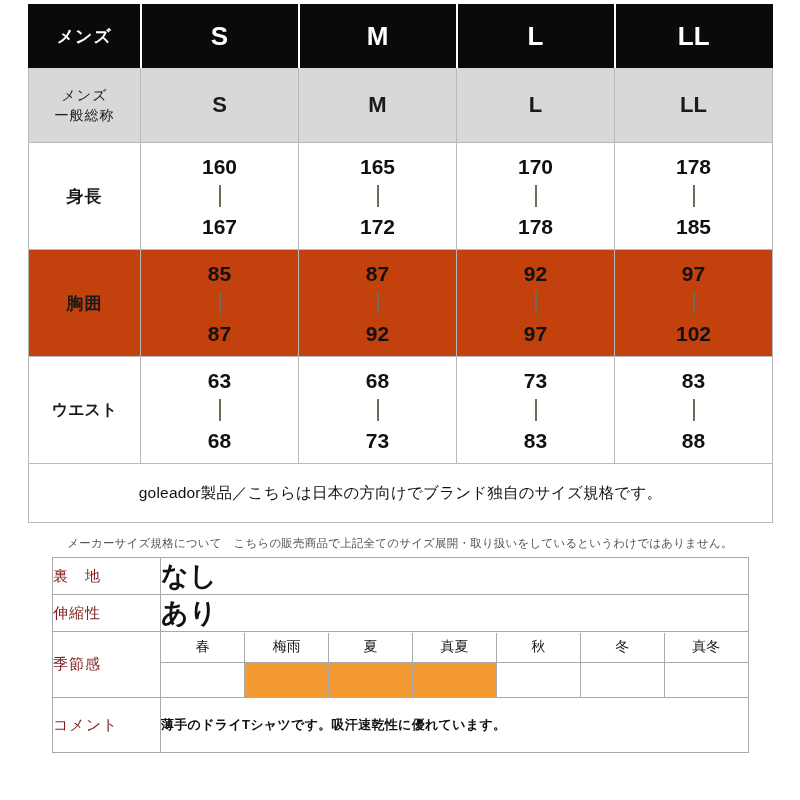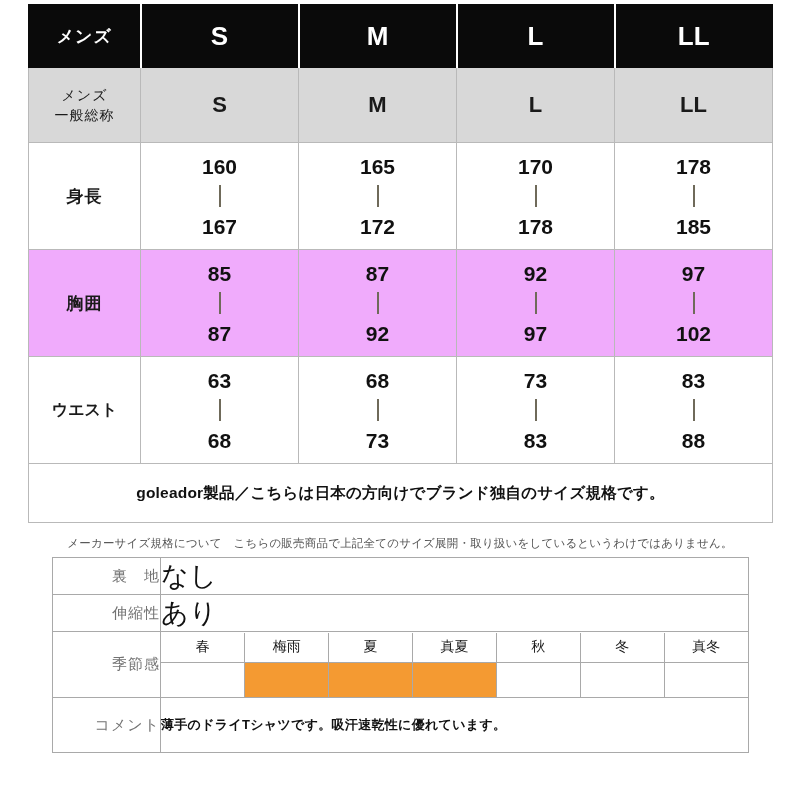--- a/index.html
+++ b/index.html
@@ -90,21 +90,21 @@
   tr.alias-row td.lbl {
     font-size: 14px;
     line-height: 1.45;
     font-weight: normal;
   }
 
   
   tr.meas-row td {
     height: 106px;
   }
-  tr.meas-row.shade td { background: #f0abfc; }
+  tr.meas-row.shade td { background: #c2410c; }
   tr.meas-row:not(.shade) td { background: #ffffff; }
 
   td.lbl {
     font-size: 17px;
     font-weight: bold;
     color: #1a1a1a;
     letter-spacing: 1px;
   }
   td.lbl.small { letter-spacing: 0px; font-size: 16px; }
 
@@ -128,21 +128,21 @@
     background: #6f6a5a;
     margin: 8px 0 9px 0;
   }
 
   
   .note-row td {
     background: #ffffff;
     height: 58px;
     text-align: left;
     font-size: 15.5px;
-    font-weight: bold;
+    font-weight: normal;
     color: #111111;
     padding-left: 26px;
     letter-spacing: 0.2px;
   }
 
   
   .disclaimer {
     position: absolute;
     left: 0;
     top: 536px;
@@ -169,30 +169,30 @@
     table-layout: fixed;
     background: #ffffff;
   }
   table.spec-table td {
     border: 1px solid #a9a9a9;
     vertical-align: middle;
     padding: 0;
   }
   td.spec-lbl {
     width: 108px;
-    text-align: right;
+    text-align: left;
     font-size: 15px;
-    color: #737373;
+    color: #7f1d1d;
     font-weight: normal;
     letter-spacing: 1px;
   }
   td.spec-val {
     padding-left: 14px;
     font-size: 27px;
-    font-weight: normal;
+    font-weight: bold;
     color: #111111;
     letter-spacing: 0.5px;
   }
   tr.spec-r1 td, tr.spec-r2 td, tr.spec-r3 td { height: 33px; }
 
   
   td.season-holder { padding: 0; }
   table.season-table {
     border-collapse: collapse;
     width: 100%;

